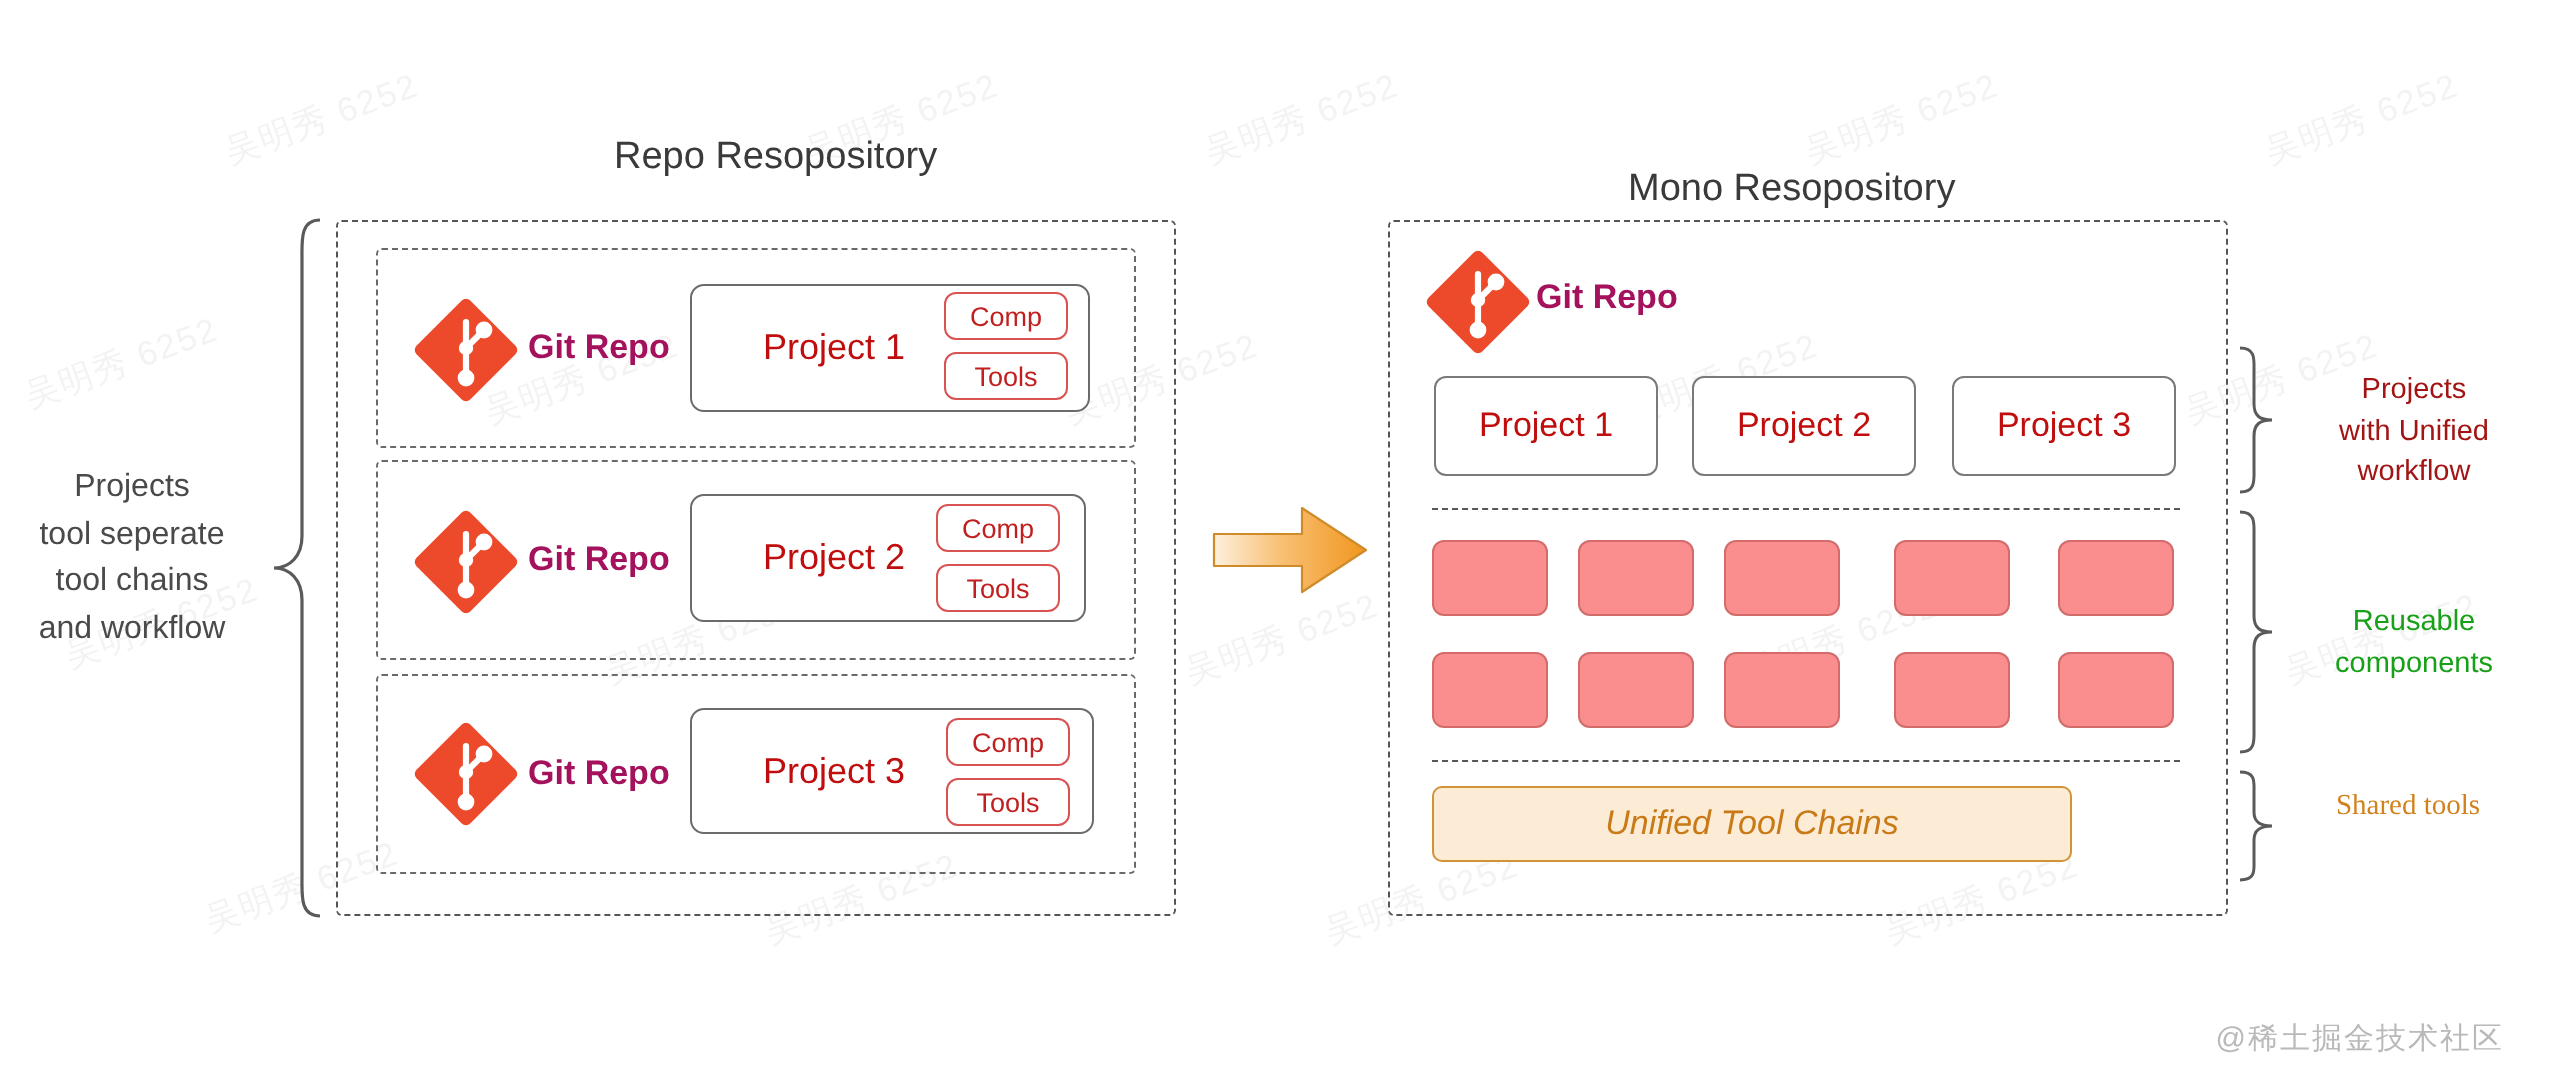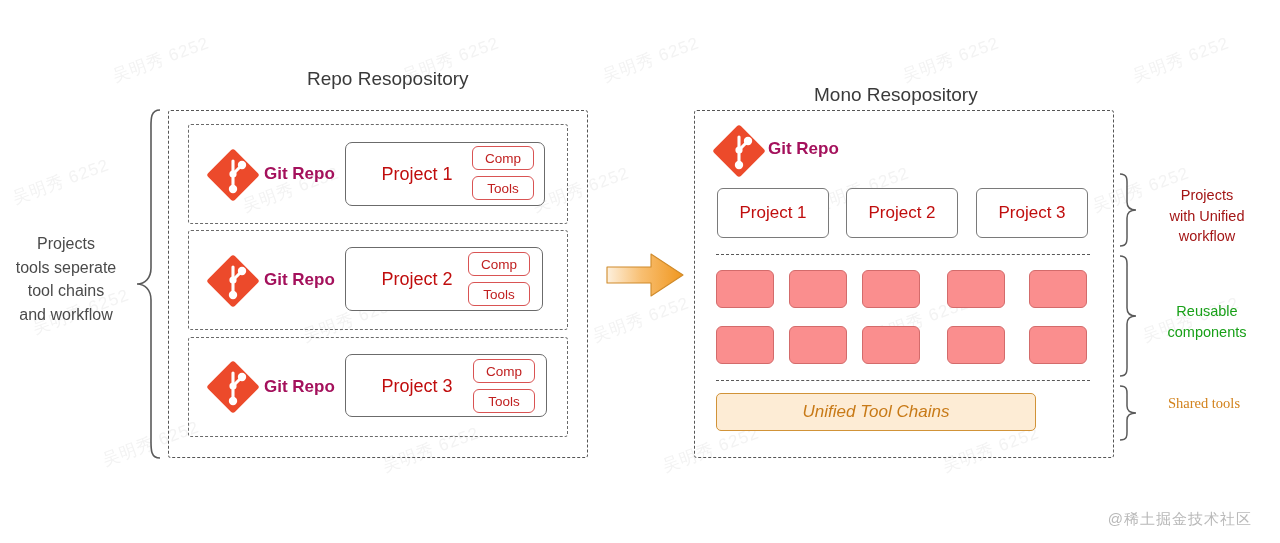--- a/index.html
+++ b/index.html
@@ -213,21 +213,21 @@
     <div class="wm" style="left:100px;  top:432px;">吴明秀 6252</div>
     <div class="wm" style="left:380px;  top:438px;">吴明秀 6252</div>
     <div class="wm" style="left:660px;  top:438px;">吴明秀 6252</div>
     <div class="wm" style="left:940px;  top:438px;">吴明秀 6252</div>
   </div>
 
   <div class="panel-title" style="left:307px; top:68px;">Repo Resopository</div>
 
   <div class="anno anno-left" style="left:2px; top:232px; width:128px;">
     <div>Projects</div>
-    <div>tools seperate</div>
+    <div>tool seperate</div>
     <div>tool chains</div>
     <div>and workflow</div>
   </div>
 
   <div class="brace" style="left:134px; top:108px; width:30px; height:352px;">
     <svg width="30" height="352" viewBox="0 0 30 352">
       <path d="M26 2 C16 2 17 12 17 22 L17 160 C17 170 11 176 3 176 C11 176 17 182 17 192 L17 330 C17 340 16 350 26 350" fill="none" stroke="#5a5a5a" stroke-width="1.6"></path>
     </svg>
   </div>
 

